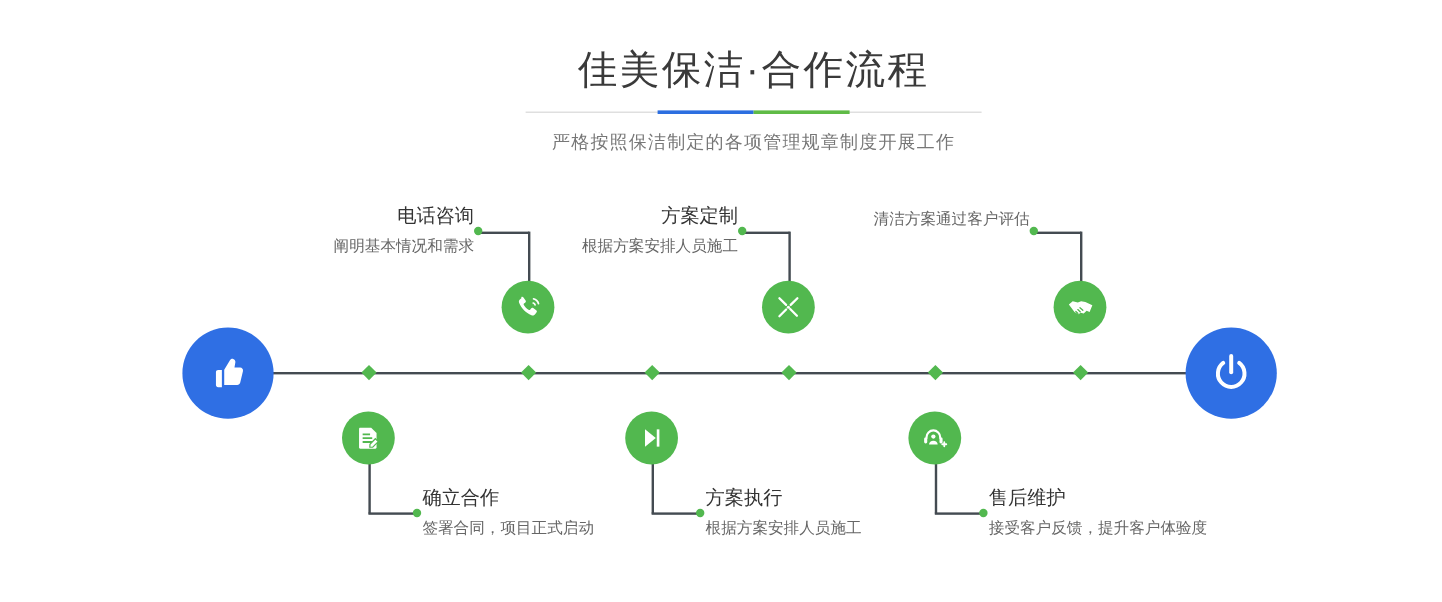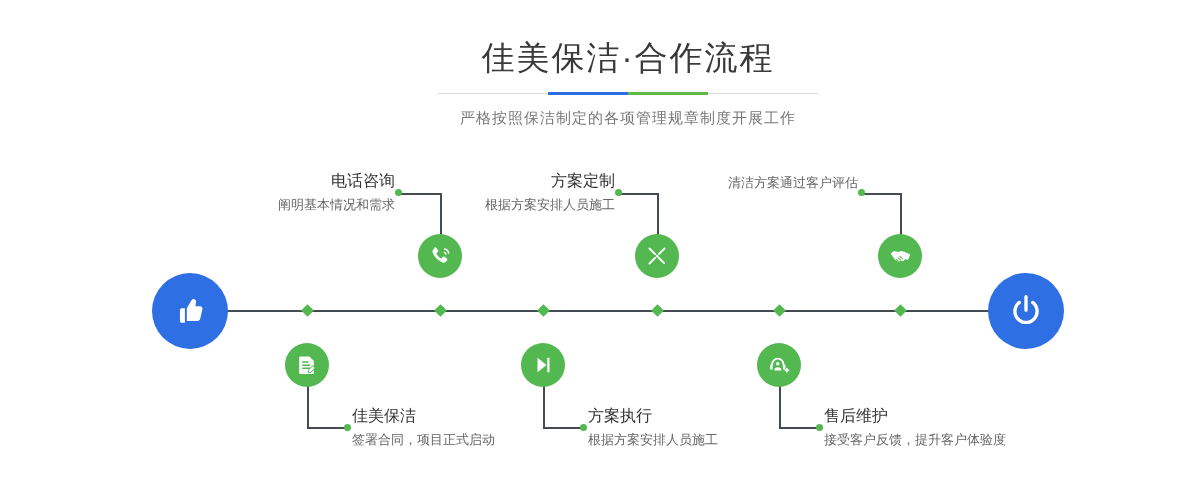--- a/index.html
+++ b/index.html
@@ -220,21 +220,21 @@
     <div class="node-icon" style="left:285px; top:205px;">
       <span>
         <svg width="24" height="24" viewBox="0 0 24 24" fill="#ffffff">
           <path d="M5.2 3.4h9.1l4.5 4.5v12.1c0 .6-.5 1-1 1H5.2c-.6 0-1-.4-1-1V4.4c0-.6.4-1 1-1z"></path>
           <path d="M7.2 8.2h6.2v1.5H7.2zM7.2 11.4h8v1.5h-8zM7.2 14.6h8v1.5h-8z" fill="#52b84f"></path>
           <path d="M17.8 12.6l2.4 2.4-4.6 4.6-2.4.1.1-2.4z" fill="#ffffff" stroke="#52b84f" stroke-width="1"></path>
         </svg>
       </span>
     </div>
     <div class="label-block align-left" style="left:352px; top:267px;">
-      <div class="label-title">佳美保洁</div>
+      <div class="label-title">确立合作</div>
       <div class="label-desc">签署合同，项目正式启动</div>
     </div>
 
     <div class="diamond" style="left:653px; top:168px;"></div>
     <div class="connector v-line" style="left:657px; top:55px; height:58px;"></div>
     <div class="connector h-line" style="left:618px; top:55px; width:40px;"></div>
     <div class="dot" style="left:615px; top:51px;"></div>
     <div class="node-icon" style="left:635px; top:96px;">
       <span>
         <svg width="24" height="24" viewBox="0 0 24 24" fill="none" stroke="#ffffff" stroke-width="1.9" stroke-linecap="round">

